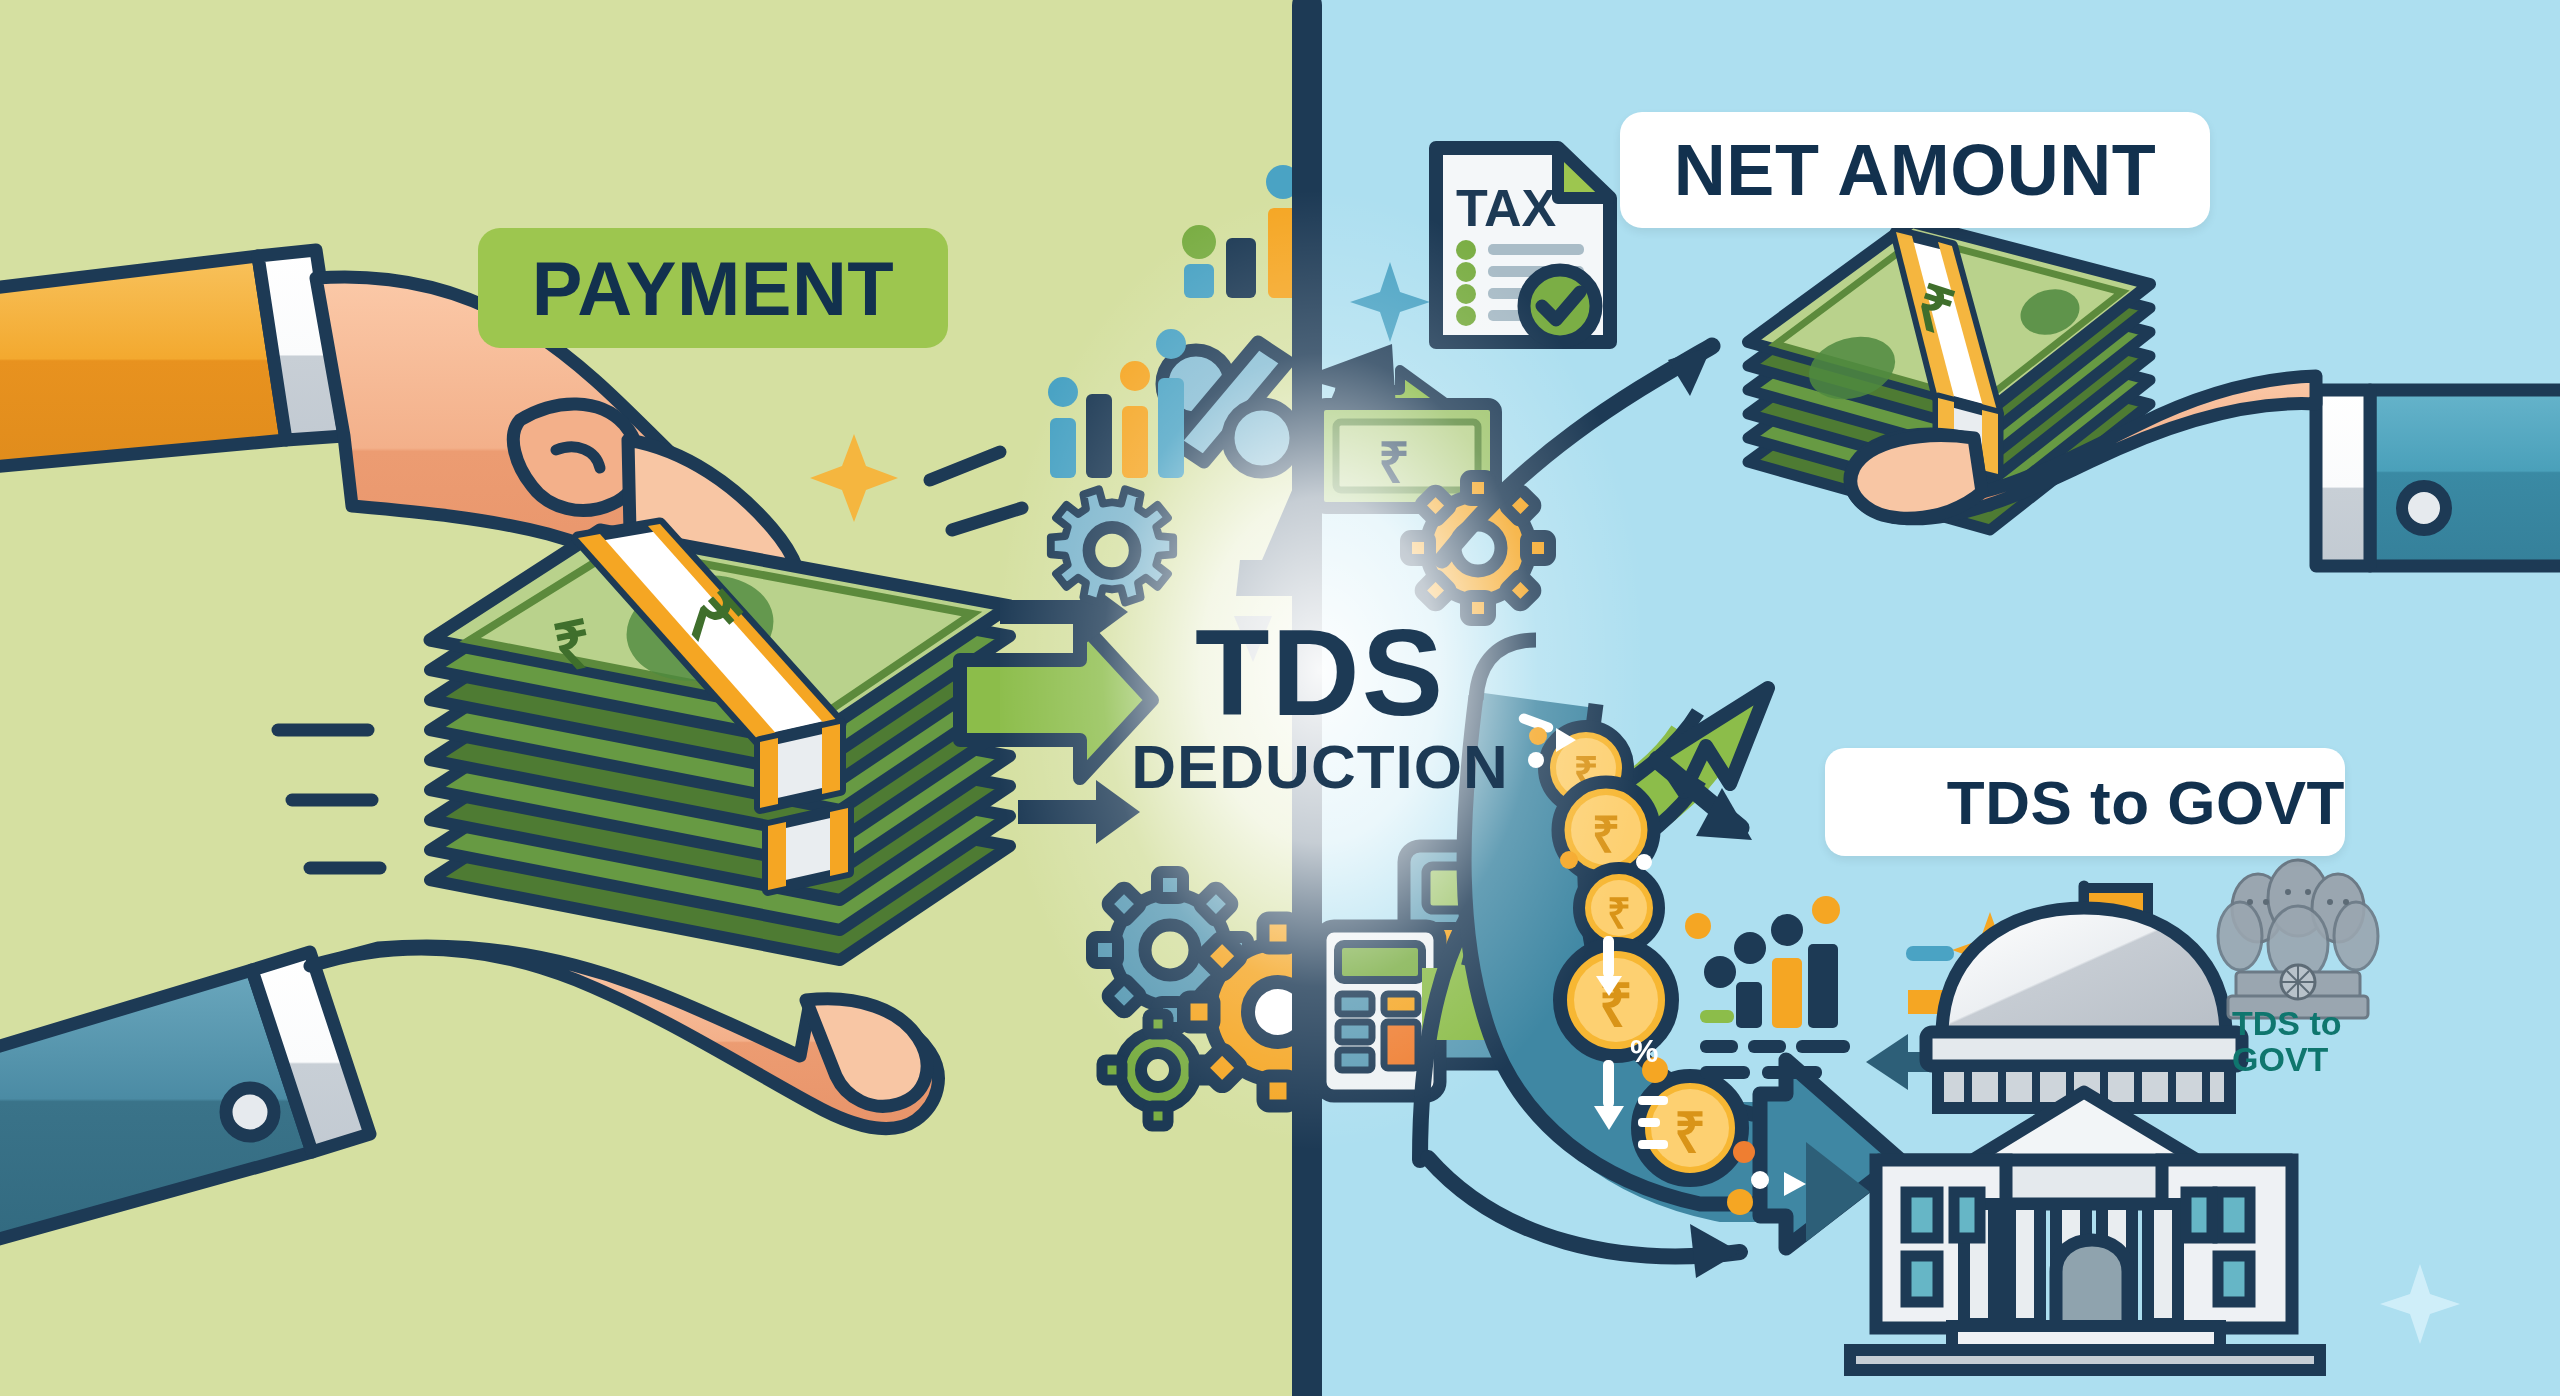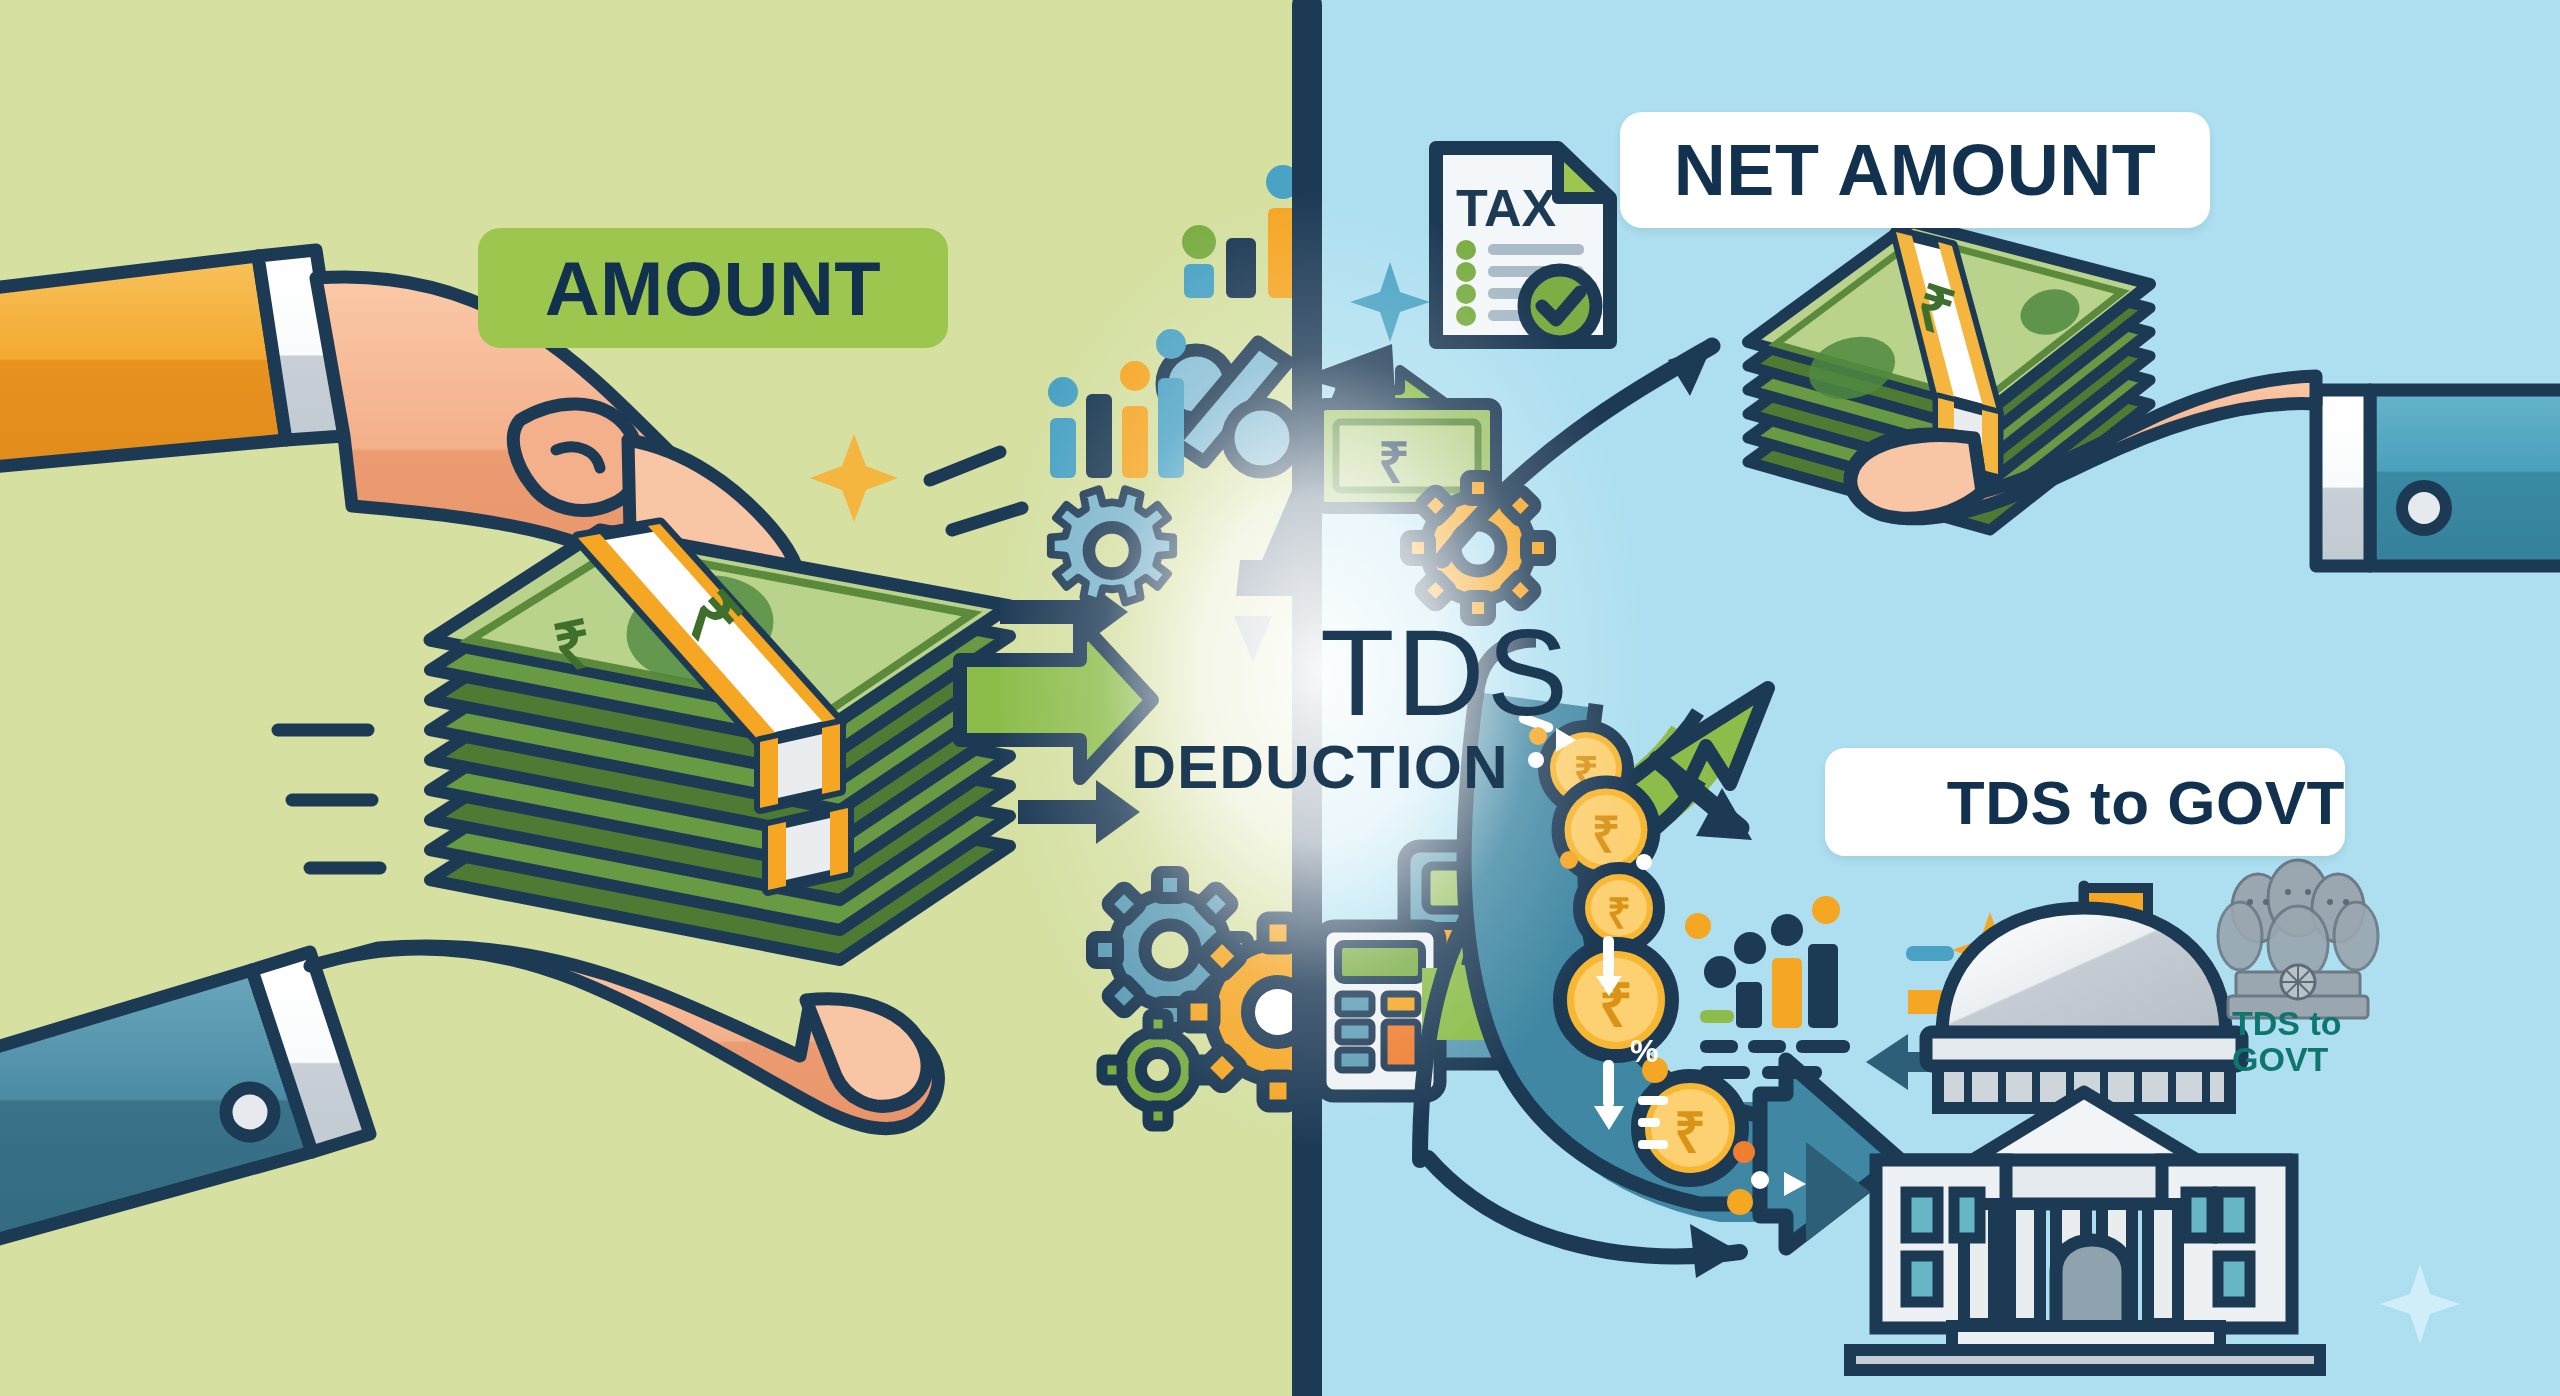--- a/index.html
+++ b/index.html
@@ -78,21 +78,21 @@
     box-shadow: 0 4px 10px rgba(0,0,0,0.07);
     justify-content: flex-end;
   }
 
   
   #tds-wrap {
     position: absolute; left: 1070px; top: 612px;
     width: 500px; text-align: center;
     color: #1d3a55;
   }
-  #tds-main { font-size: 122px; font-weight: normal; line-height: 1.0; letter-spacing: 2px; text-align: right;}
+  #tds-main { font-size: 122px; font-weight: bold; line-height: 1.0; letter-spacing: 2px;}
   #tds-sub  { font-size: 62px;  font-weight: bold; line-height: 1.05; letter-spacing: 1px; }
 
   
   .layer { position: absolute; left: 0; top: 0; width: 2560px; height: 1396px; }
 
   
   #emblem-caption {
     position: absolute; left: 2232px; top: 1006px;
     width: 130px; text-align: left;
     color: #0f766e; font-weight: bold; font-size: 34px; line-height: 1.05;
@@ -668,21 +668,21 @@
           <circle cx="2308" cy="892" r="3"></circle>
         <circle cx="2330" cy="902" r="3"></circle>
           <circle cx="2346" cy="902" r="3"></circle>
       </g>
     </g>
   </svg>
 
   <div class="bg-glow"></div>
 
   <div class="badge" id="badge-payment">
-    <span>AMOUNT</span>
+    <span>PAYMENT</span>
   </div>
 
   <div class="badge" id="badge-net">
     <span>NET AMOUNT</span>
   </div>
 
   <div class="badge" id="badge-govt">
     <span>TDS to GOVT</span>
   </div>
 

